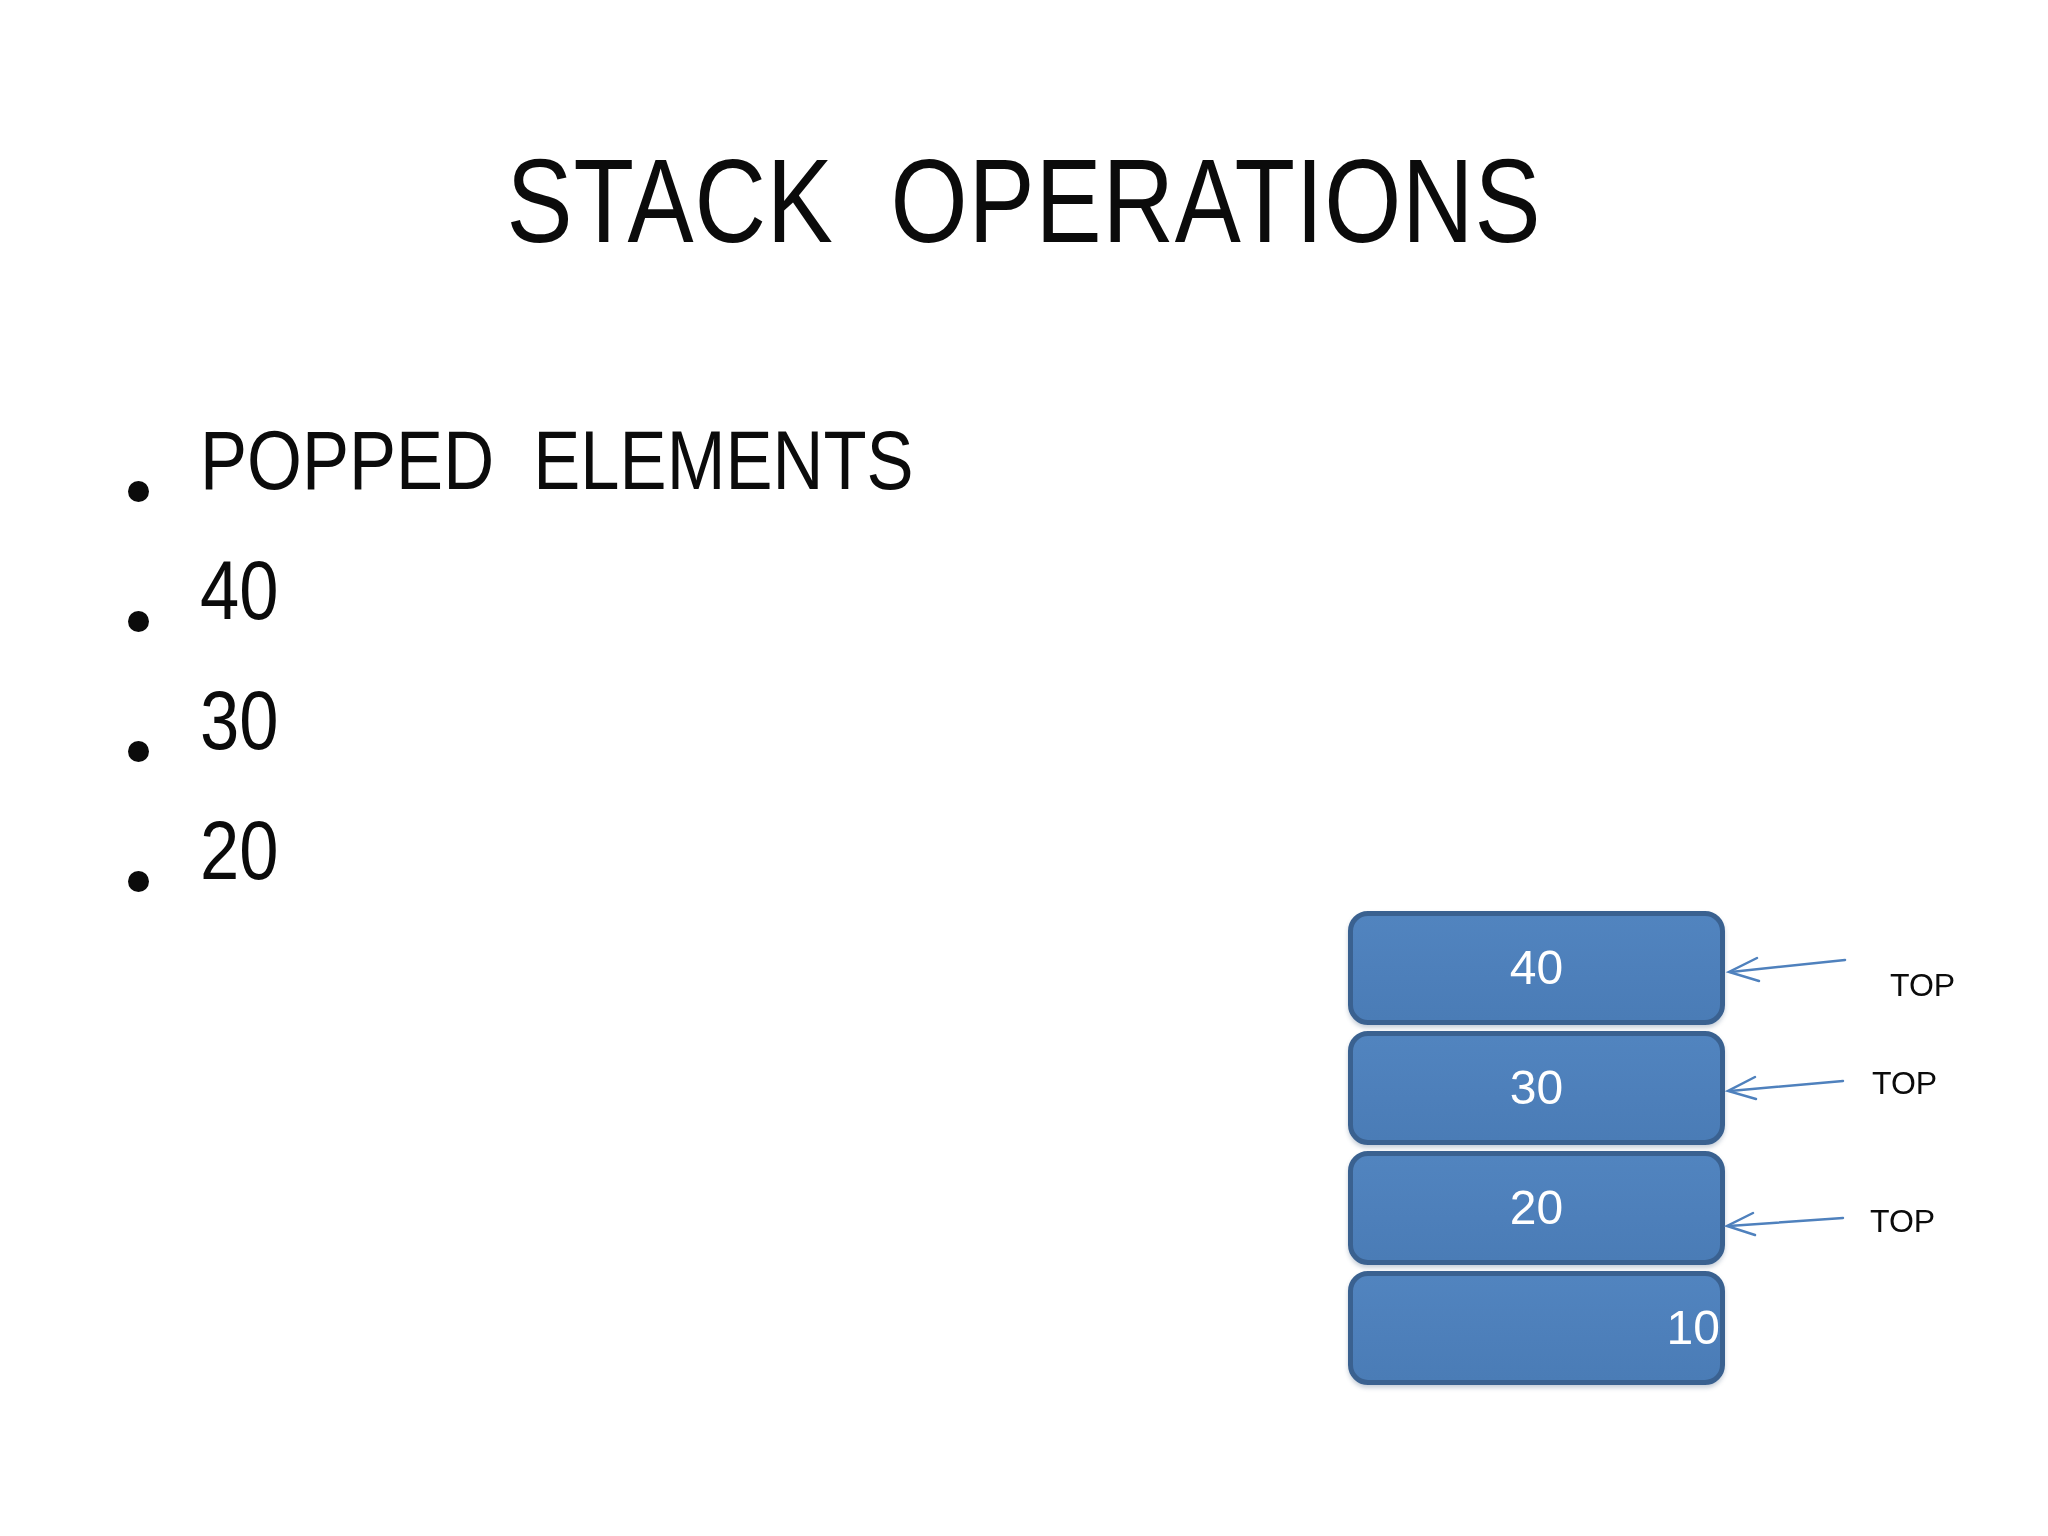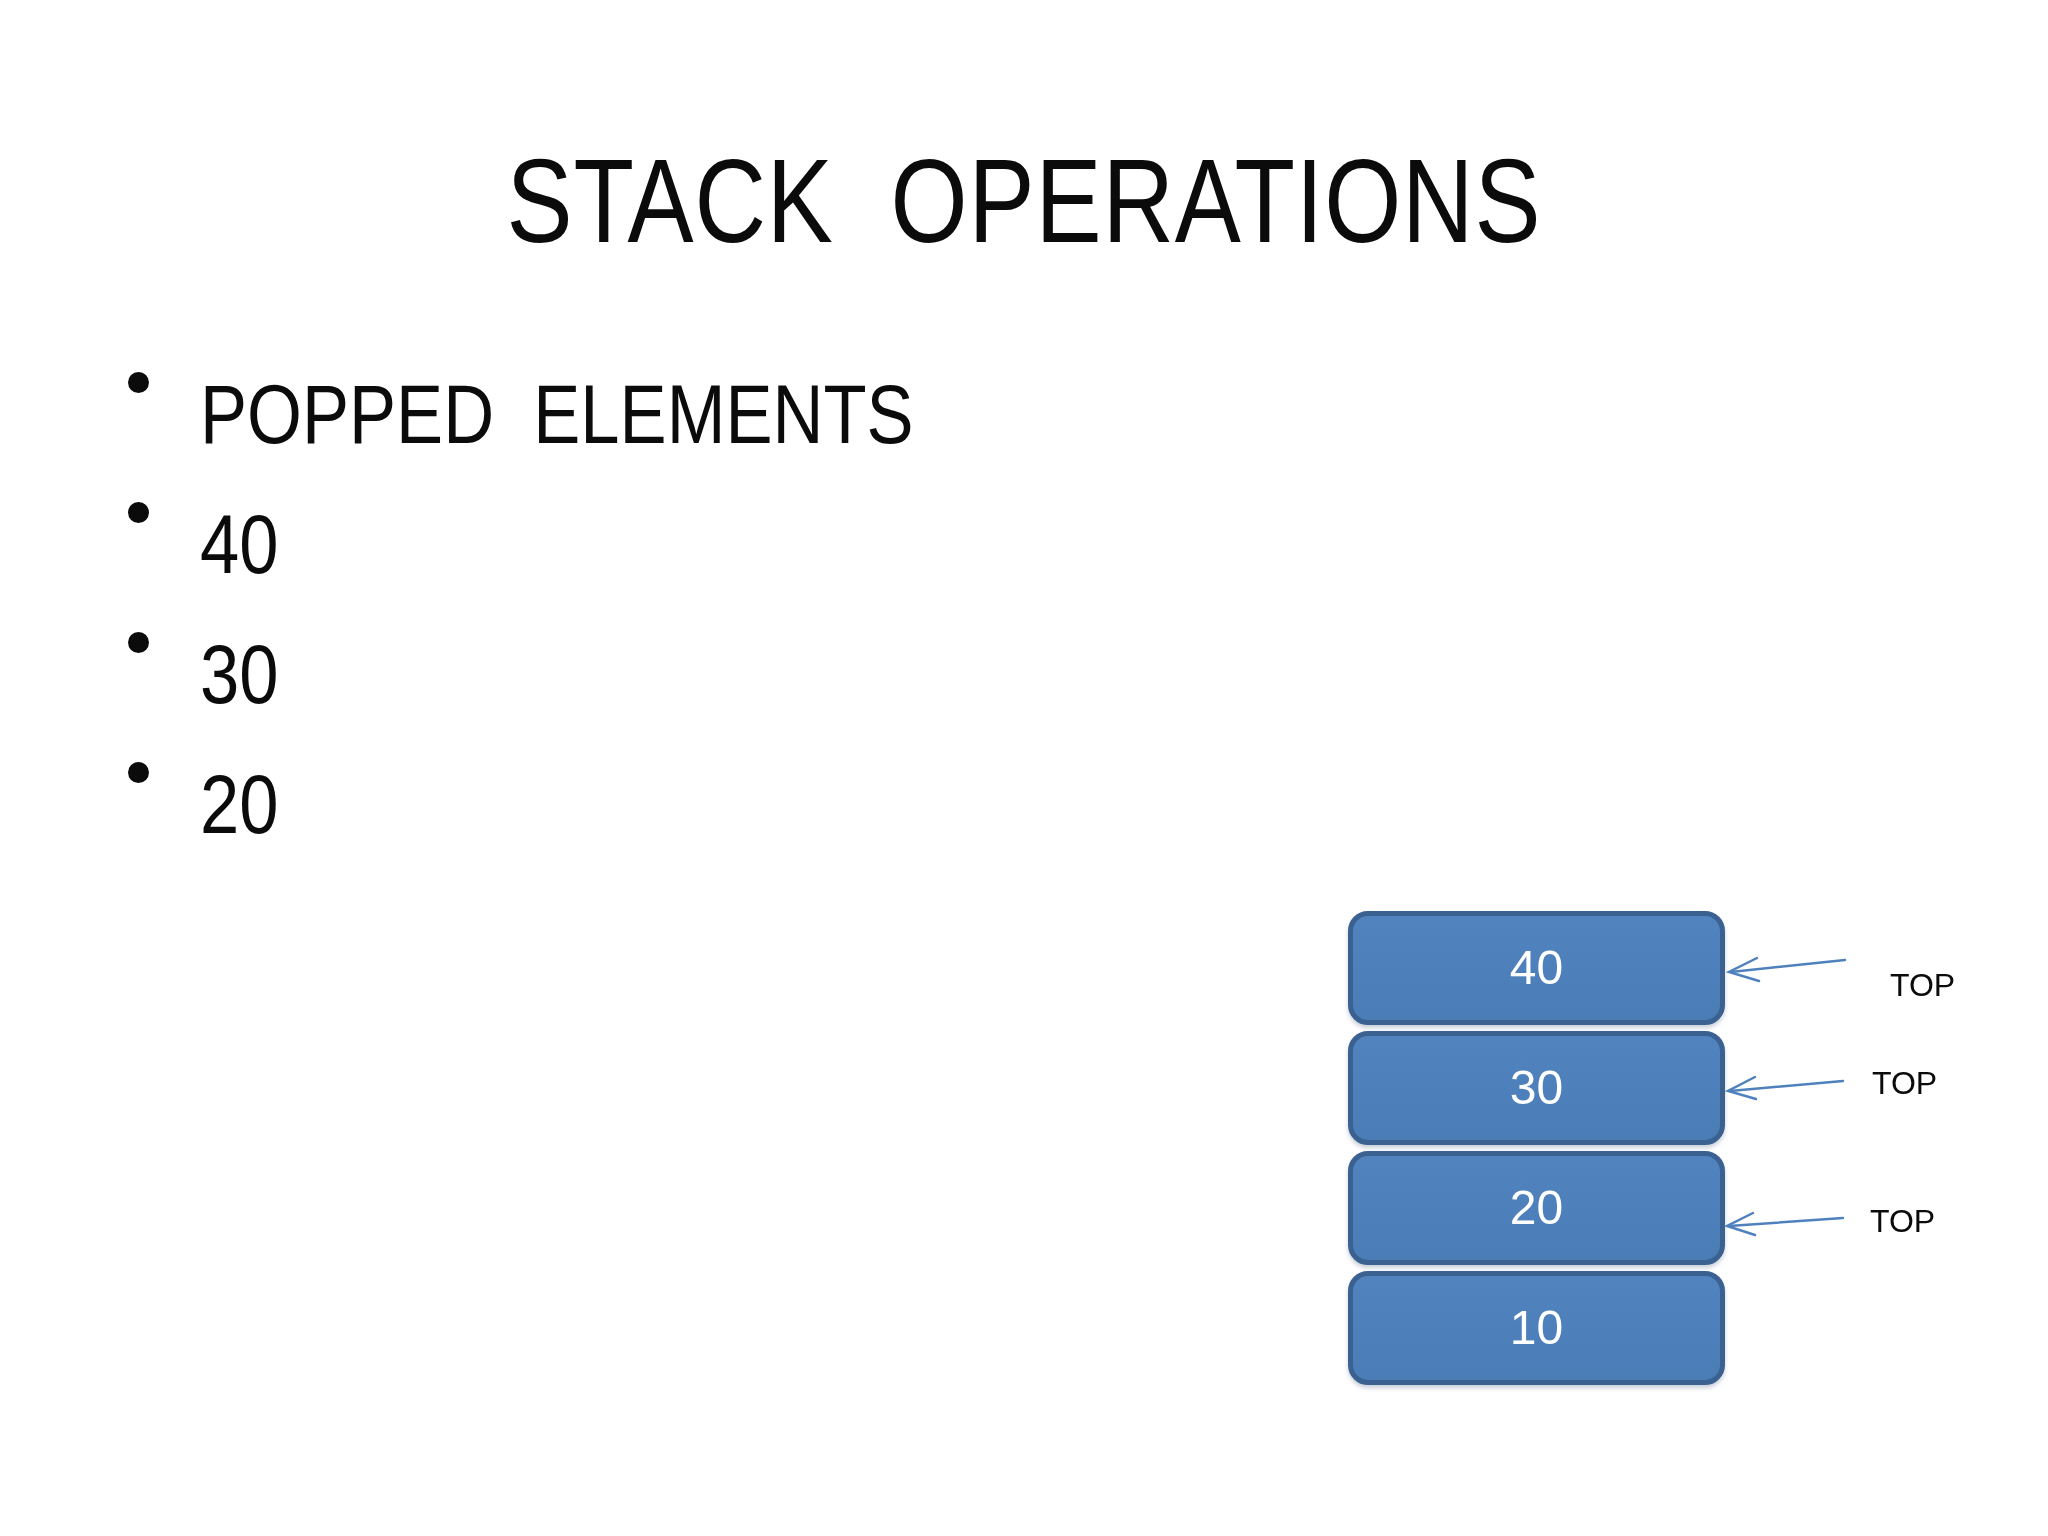--- a/index.html
+++ b/index.html
@@ -36,21 +36,21 @@
     position: absolute;
     left: 128px;
     top: 365px;
     margin: 0;
     padding: 0;
     list-style: none;
   }
   .bullet-line {
     height: 130px;
     display: flex;
-    align-items: flex-start;
+    align-items: flex-end;
   }
   .dot {
     width: 21px;
     height: 21px;
     border-radius: 50%;
     background: #0b0b0b;
     margin-right: 51px;
     flex: 0 0 auto;
   }
   .btext {
@@ -77,21 +77,21 @@
     display: flex;
     align-items: center;
     justify-content: center;
     color: #ffffff;
     font-size: 48px;
     line-height: 1;
   }
   .block-0 { top: 904px; }
   .block-1 { top: 1024px; }
   .block-2 { top: 1144px; }
-  .block-3 { top: 1264px; }
+  .block-3 { top: 1264px; justify-content: flex-end; }
 
   .arrows {
     position: absolute;
     left: 0; top: 0;
     width: 2048px;
     height: 1536px;
     pointer-events: none;
   }
 
   .toplabel {

